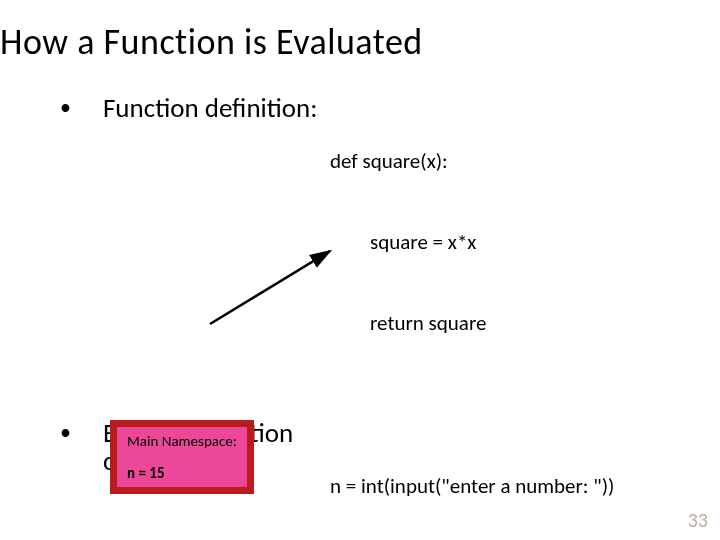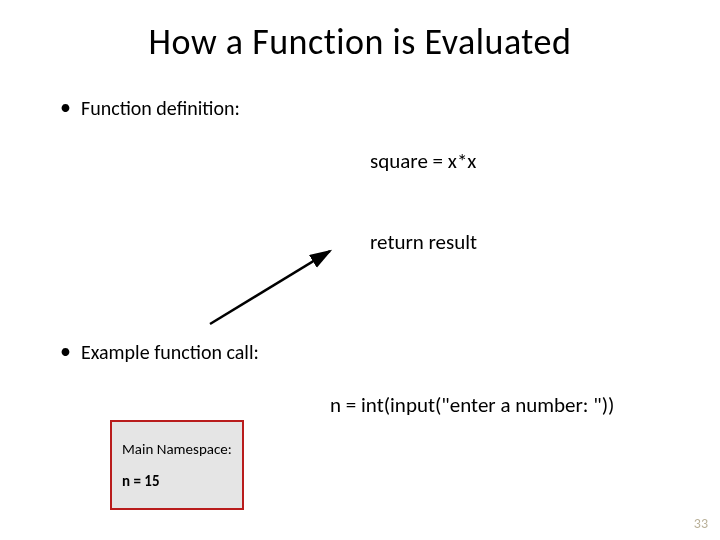--- a/index.html
+++ b/index.html
@@ -8,21 +8,21 @@
     height: 540px;
     background: #fff;
     font-family: Calibri, Arial, sans-serif;
     color: #000;
     position: relative;
     overflow: hidden;
   }
   .title {
     font-size: 36px;
     font-weight: 400;
-    text-align: center;
+    text-align: left;
     margin-top: 20px;
     letter-spacing: 0.5px;
   }
   .content {
     position: relative;
     margin-top: 30px;
     padding: 0 50px 0 60px;
   }
   .row {
     display: flex;
@@ -34,74 +34,76 @@
     flex-shrink: 0;
     display: flex;
     align-items: flex-start;
   }
   .bullet-dot {
     font-size: 22px;
     line-height: 28px;
     margin-right: 10px;
   }
   .bullet-text {
-    font-size: 20px;
+    font-size: 27px;
     line-height: 28px;
+    margin-left: 22px;
   }
   .code-col {
     font-size: 21px;
     line-height: 27px;
     white-space: pre;
   }
   .code-indent {
     padding-left: 40px;
   }
   .namespace-box {
     position: absolute;
     left: 110px;
     top: 420px;
-    border: 2px solid #b91c1c;
-    padding: 18px 10px;
+    border: 7px solid #b91c1c;
+    padding: 5px 10px;
     font-size: 15px;
-    background: #e5e5e5;
+    background: #ec4899;
   }
   .namespace-box .hdr {
     font-weight: 400;
     margin-bottom: 14px;
   }
   .namespace-box .val {
     font-weight: 700;
   }
   .page-num {
     position: absolute;
     right: 12px;
     bottom: 8px;
-    font-size: 14px;
+    font-size: 20px;
     color: #b9b098;
   }
   .arrow-svg {
     position: absolute;
     pointer-events: none;
   }
 </style>
 </head>
 <body>
 
 <div class="title">How a Function is Evaluated</div>
 
 <div class="content">
 
   <div class="row">
     <div class="bullet-col">
       <span class="bullet-dot">•</span>
       <span class="bullet-text">Function definition:</span>
     </div>
     <div class="code-col">
+      <div>def square(x):</div>
       <div class="code-indent">square = x*x</div>
-      <div class="code-indent">return result</div>
+      <div class="code-indent">return square</div>
     </div>
   </div>
 
   <div class="row">
     <div class="bullet-col">
       <span class="bullet-dot">•</span>
       <span class="bullet-text">Example function call:</span>
     </div>
     <div class="code-col">
       <div>n = int(input("enter a number: "))</div>

